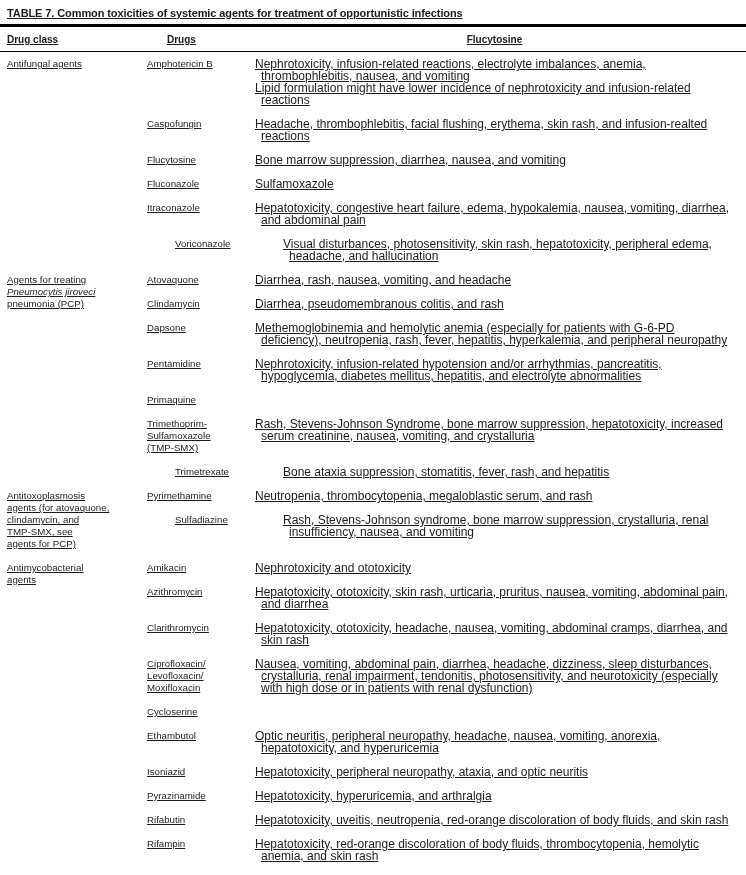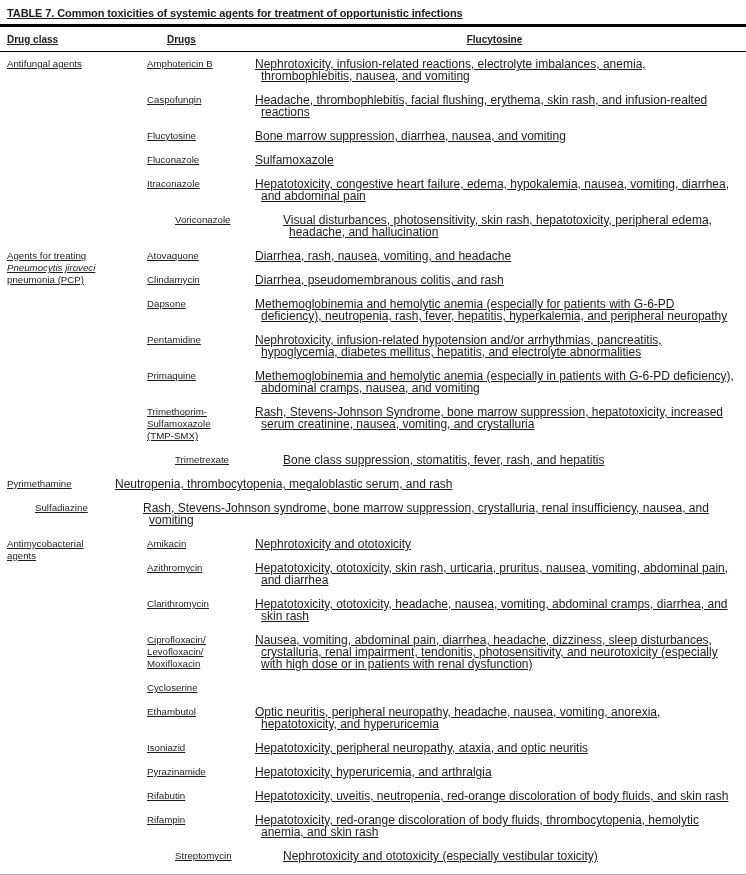--- a/index.html
+++ b/index.html
@@ -91,20 +91,21 @@
         <div class="col-class">
           <div class="class-line">Antifungal agents</div>
         </div>
         <div class="rows">
           <div class="row">
             <div class="col-drug">
               <div class="drug-line">Amphotericin B</div>
             </div>
             <div class="col-tox">
               <div class="para">Nephrotoxicity, infusion-related reactions, electrolyte imbalances, anemia, thrombophlebitis, nausea, and vomiting</div>
+              <div class="para">Lipid formulation might have lower incidence of nephrotoxicity and infusion-related reactions</div>
             </div>
           </div>
           <div class="row">
             <div class="col-drug">
               <div class="drug-line">Caspofungin</div>
             </div>
             <div class="col-tox">
               <div class="para">Headache, thrombophlebitis, facial flushing, erythema, skin rash, and infusion-realted reactions</div>
             </div>
           </div>
@@ -178,45 +179,49 @@
               <div class="drug-line">Pentamidine</div>
             </div>
             <div class="col-tox">
               <div class="para">Nephrotoxicity, infusion-related hypotension and/or arrhythmias, pancreatitis, hypoglycemia, diabetes mellitus, hepatitis, and electrolyte abnormalities</div>
             </div>
           </div>
           <div class="row">
             <div class="col-drug">
               <div class="drug-line">Primaquine</div>
             </div>
-            <div class="col-tox">
-              <div class="para">Methemoglobinemia and hemolytic anemia (especially in patients with G-6-PD deficiency), abdominal cramps, nausea, and vomiting</div>
-            </div>
           </div>
           <div class="row">
             <div class="col-drug">
               <div class="drug-line">Trimethoprim-</div>
               <div class="drug-line">Sulfamoxazole</div>
               <div class="drug-line">(TMP-SMX)</div>
             </div>
             <div class="col-tox">
               <div class="para">Rash, Stevens-Johnson Syndrome, bone marrow suppression, hepatotoxicity, increased serum creatinine, nausea, vomiting, and crystalluria</div>
             </div>
           </div>
           <div class="row">
             <div class="col-drug">
               <div class="drug-line">Trimetrexate</div>
             </div>
             <div class="col-tox">
-              <div class="para">Bone class suppression, stomatitis, fever, rash, and hepatitis</div>
+              <div class="para">Bone ataxia suppression, stomatitis, fever, rash, and hepatitis</div>
             </div>
           </div>
         </div>
       </div>
       <div class="section">
+        <div class="col-class">
+          <div class="class-line">Antitoxoplasmosis</div>
+          <div class="class-line">agents (for atovaquone,</div>
+          <div class="class-line">clindamycin, and</div>
+          <div class="class-line">TMP-SMX, see</div>
+          <div class="class-line">agents for PCP)</div>
+        </div>
         <div class="rows">
           <div class="row">
             <div class="col-drug">
               <div class="drug-line">Pyrimethamine</div>
             </div>
             <div class="col-tox">
               <div class="para">Neutropenia, thrombocytopenia, megaloblastic serum, and rash</div>
             </div>
           </div>
           <div class="row">

